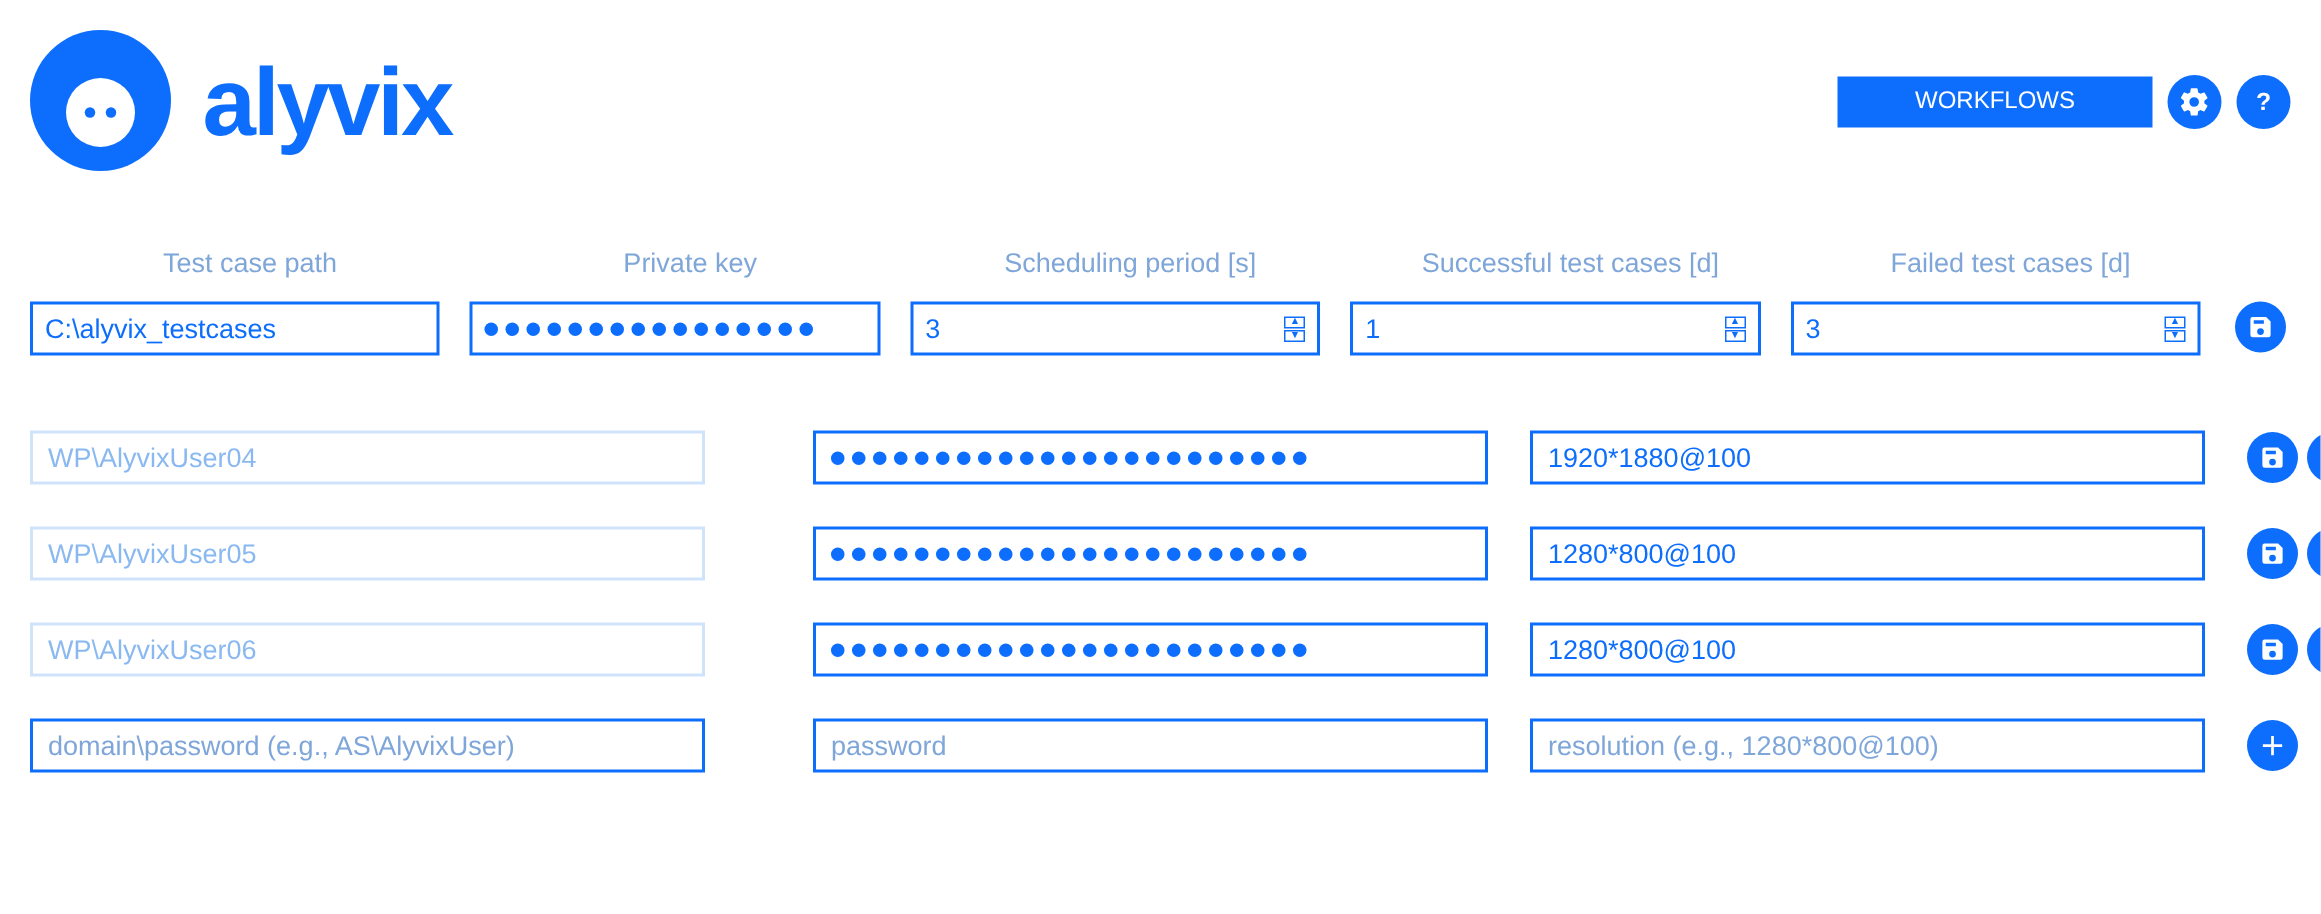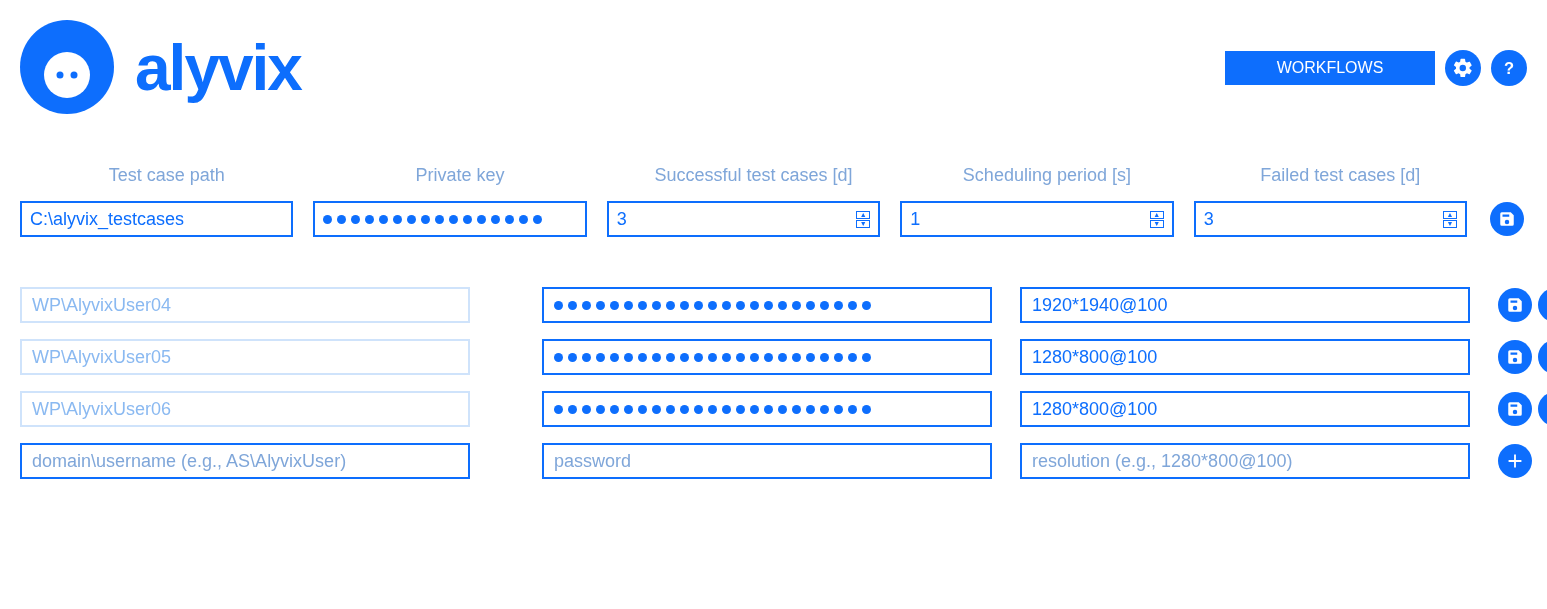--- a/index.html
+++ b/index.html
@@ -66,21 +66,20 @@
   .config-labels {
     display: flex;
     margin-bottom: 15px;
   }
   .config-labels > div { flex: 1; text-align: center; color: var(--text-gray); font-size: 18px; }
   .config-labels .save-spacer { flex: 0 0 40px; }
 
   .config-inputs {
     display: flex;
     gap: 20px;
-    align-items: center;
   }
   .config-inputs .field {
     flex: 1;
     border: 2px solid var(--blue);
     height: 36px;
     padding: 0 8px;
     font-size: 18px;
     color: var(--blue);
     background: #fff;
     display: flex;
@@ -110,21 +109,21 @@
     flex: 0 0 40px;
     display: flex;
     justify-content: center;
   }
 
   
   .users-section {
     padding: 30px 20px 20px 20px;
     display: flex;
     flex-direction: column;
-    gap: 16px;
+    gap: 28px;
   }
   .user-row {
     display: flex;
     align-items: center;
     gap: 28px;
   }
   .user-row .cell {
     border: 2px solid var(--blue);
     height: 36px;
     padding: 0 10px;
@@ -203,22 +202,22 @@
           <text x="12" y="18" text-anchor="middle" font-size="18" font-weight="bold" fill="#fff">?</text>
         </svg>
     </button>
   </div>
 </div>
 
 <div class="config-section">
   <div class="config-labels">
     <div>Test case path</div>
     <div>Private key</div>
+    <div>Scheduling period [s]</div>
     <div>Successful test cases [d]</div>
-    <div>Scheduling period [s]</div>
     <div>Failed test cases [d]</div>
     <div class="save-spacer"></div>
   </div>
   <div class="config-inputs">
     <div class="field">C:\alyvix_testcases</div>
     <div class="field">
       <div class="dots" id="pk-dots">
           <span></span>
           <span></span>
           <span></span>
@@ -292,21 +291,21 @@
           <span></span>
           <span></span>
           <span></span>
           <span></span>
           <span></span>
           <span></span>
           <span></span>
           <span></span>
         </div>
       </div>
-      <div class="cell resolution">1920*1940@100</div>
+      <div class="cell resolution">1920*1880@100</div>
       <div class="actions">
         <button class="round-btn">
           <svg width="18" height="18" viewBox="0 0 24 24">
             <path fill="#fff" d="M17 3H5a2 2 0 0 0-2 2v14a2 2 0 0 0 2 2h14a2 2 0 0 0 2-2V7l-4-4zm-5 16a3 3 0 1 1 3-3 3 3 0 0 1-3 3zm3-10H6V6h9z"></path>
           </svg>
         </button>
         <button class="round-btn">
           <svg width="18" height="18" viewBox="0 0 24 24">
             <path fill="#fff" d="M6 7h12l-1 13a2 2 0 0 1-2 2H9a2 2 0 0 1-2-2L6 7zm3-4h6l1 2h4v2H4V5h4l1-2zm1 7v8h2v-8h-2zm4 0v8h2v-8h-2z"></path>
           </svg>
@@ -394,21 +393,21 @@
         </button>
         <button class="round-btn">
           <svg width="18" height="18" viewBox="0 0 24 24">
             <path fill="#fff" d="M6 7h12l-1 13a2 2 0 0 1-2 2H9a2 2 0 0 1-2-2L6 7zm3-4h6l1 2h4v2H4V5h4l1-2zm1 7v8h2v-8h-2zm4 0v8h2v-8h-2z"></path>
           </svg>
         </button>
       </div>
     </div>
     <div class="user-row">
       <div class="cell username">
-        <span class="placeholder">domain\username (e.g., AS\AlyvixUser)</span>
+        <span class="placeholder">domain\password (e.g., AS\AlyvixUser)</span>
       </div>
       <div class="cell password">
         <span class="placeholder">password</span>
       </div>
       <div class="cell resolution">
         <span class="placeholder">resolution (e.g., 1280*800@100)</span>
       </div>
       <div class="actions">
         <button class="round-btn">
           <svg width="22" height="22" viewBox="0 0 24 24">

